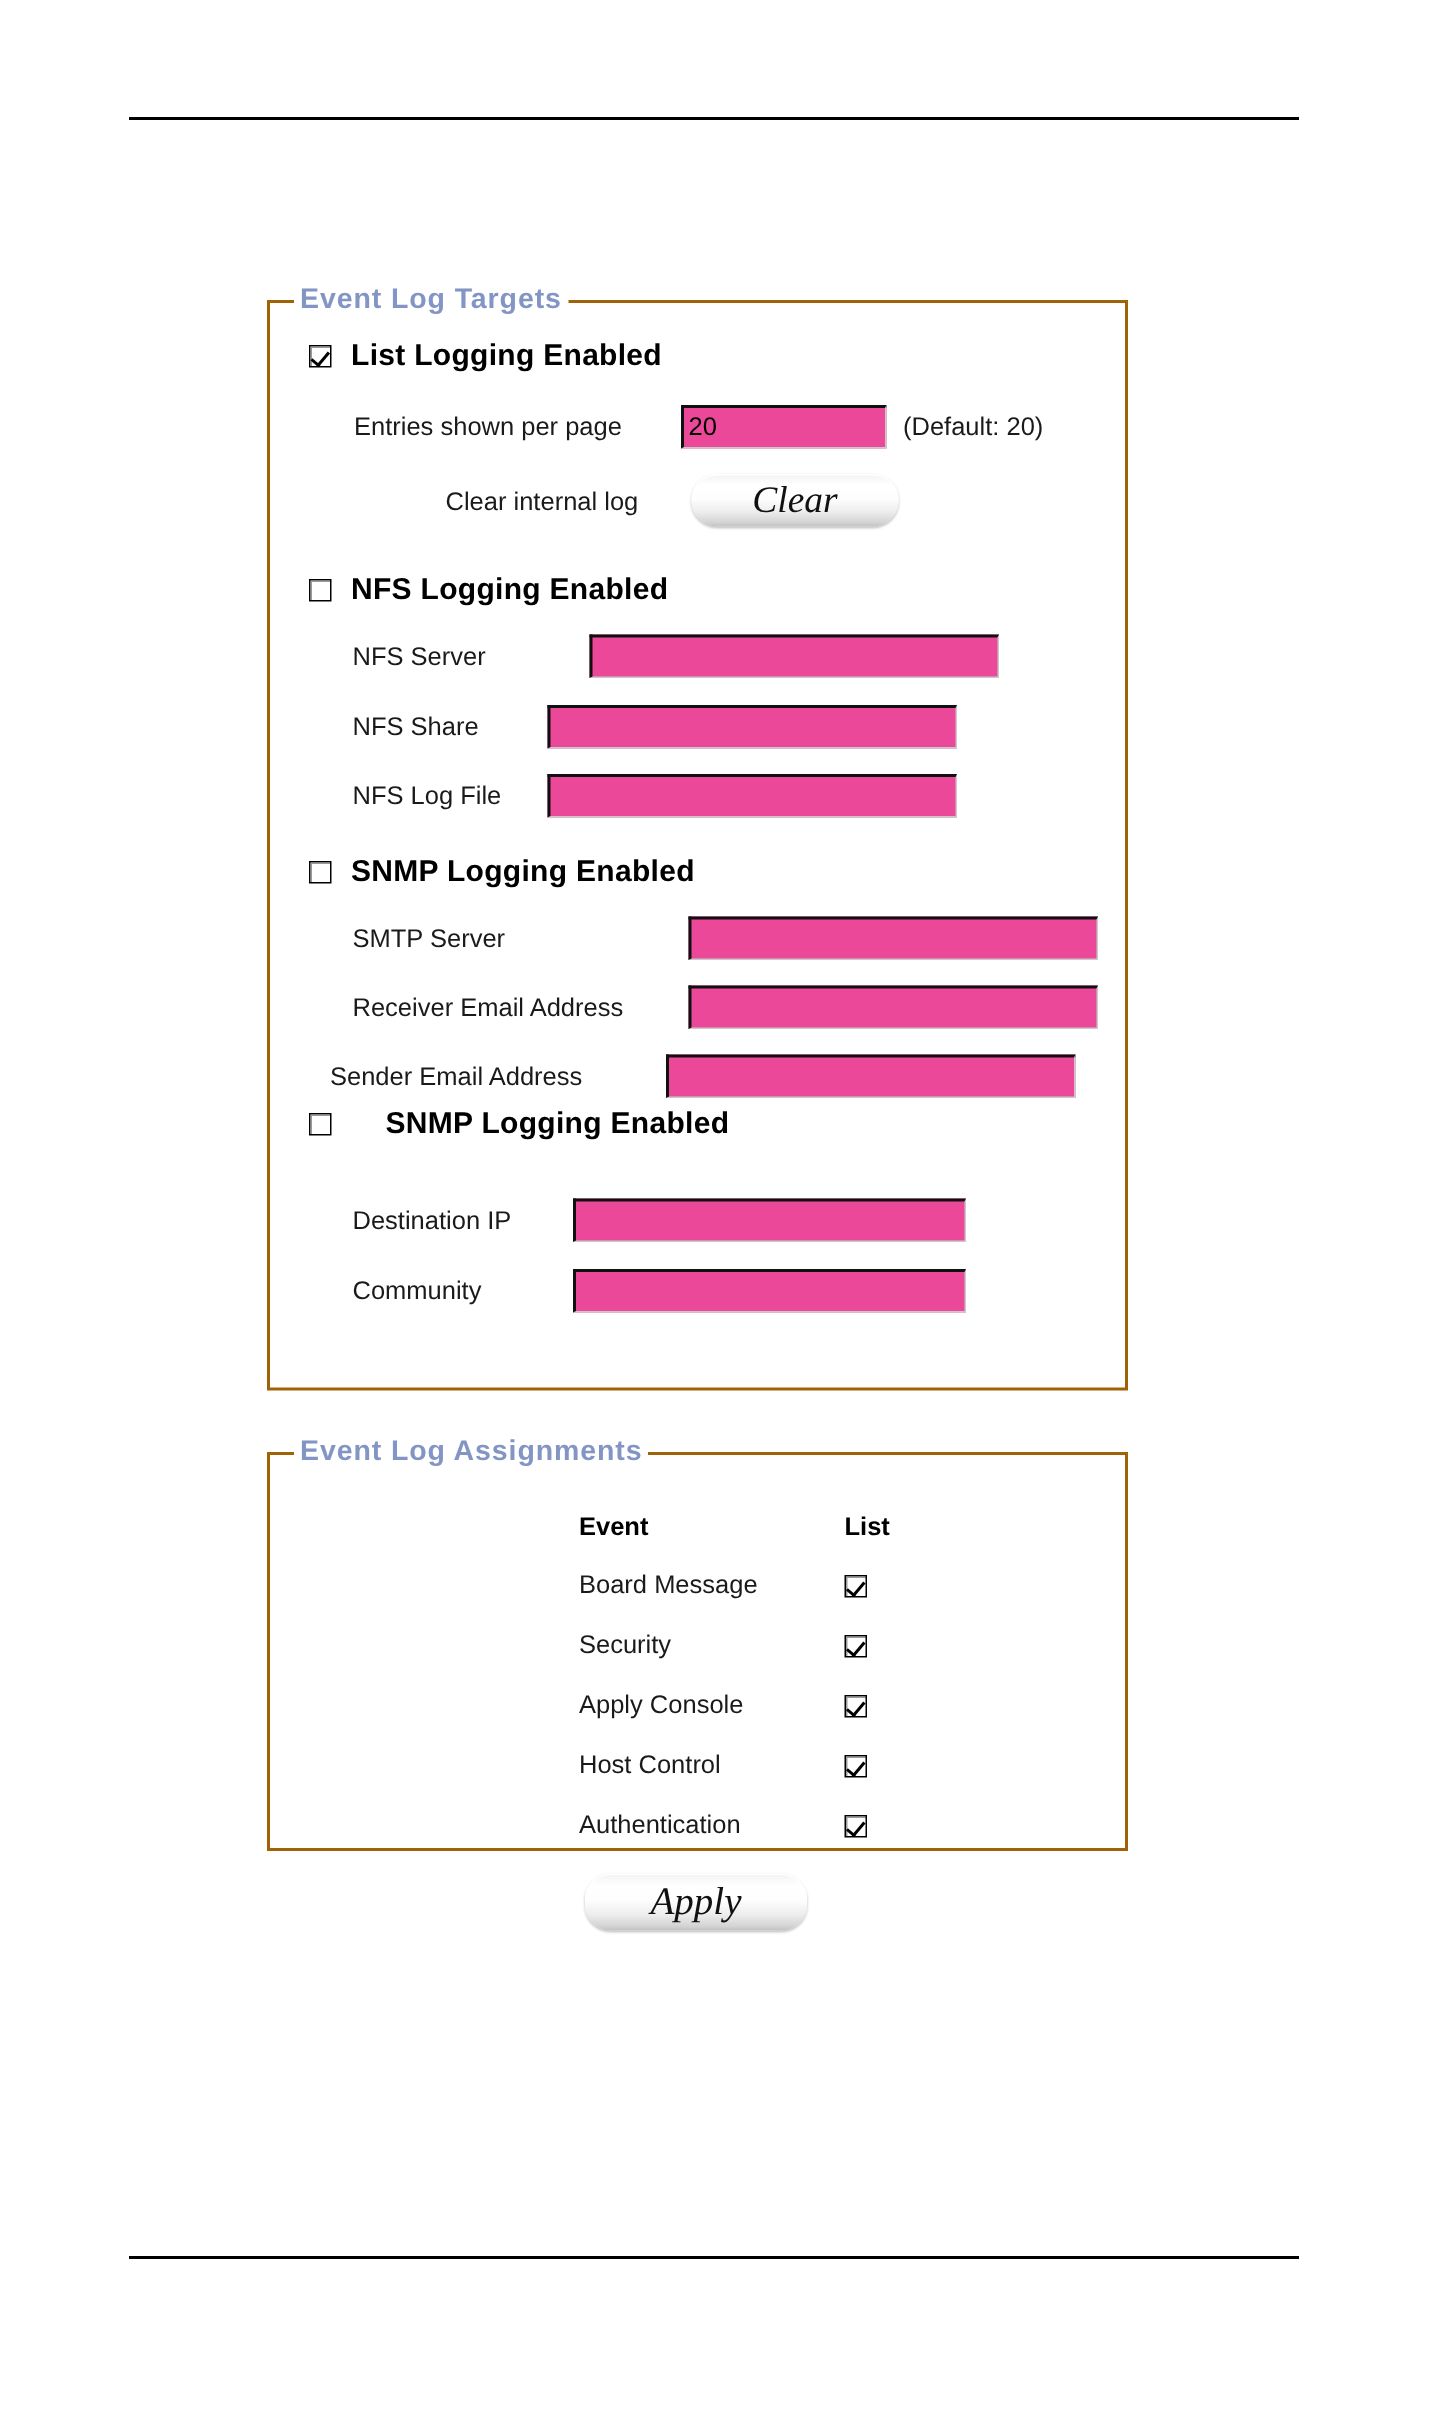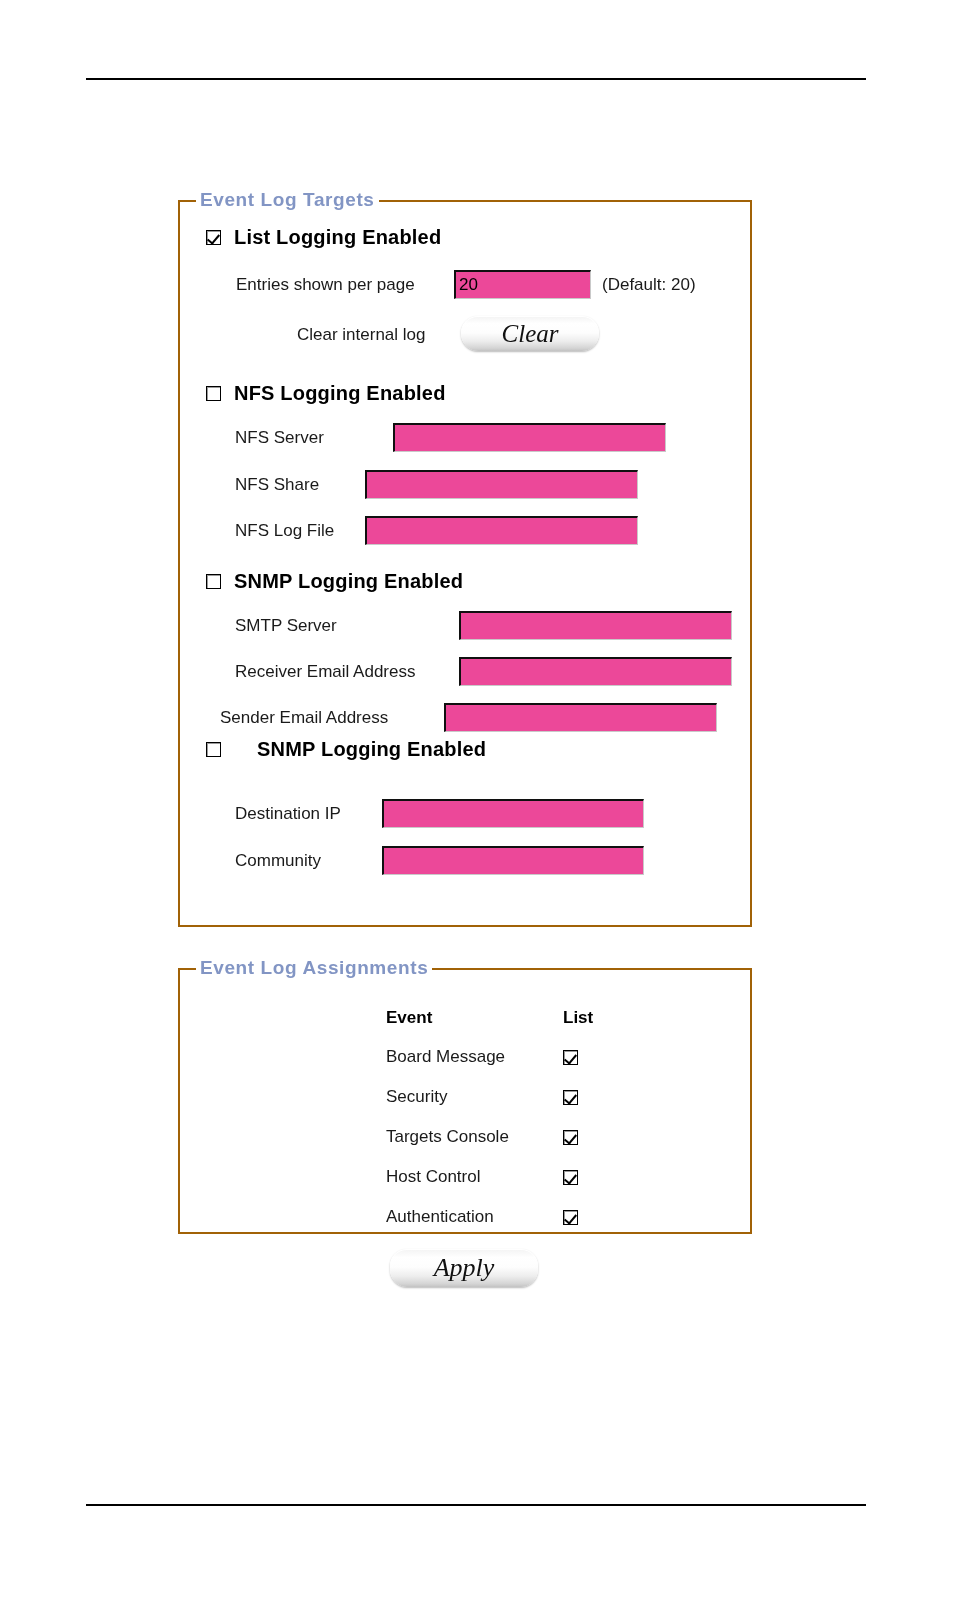--- a/index.html
+++ b/index.html
@@ -288,21 +288,21 @@
     </div>
 
     <div class="row">
       <div class="col-event">Security</div>
       <div class="col-list">
         <span class="cb checked"></span>
       </div>
     </div>
 
     <div class="row">
-      <div class="col-event">Targets Console</div>
+      <div class="col-event">Apply Console</div>
       <div class="col-list">
         <span class="cb checked"></span>
       </div>
     </div>
 
     <div class="row">
       <div class="col-event">Host Control</div>
       <div class="col-list">
         <span class="cb checked"></span>
       </div>

